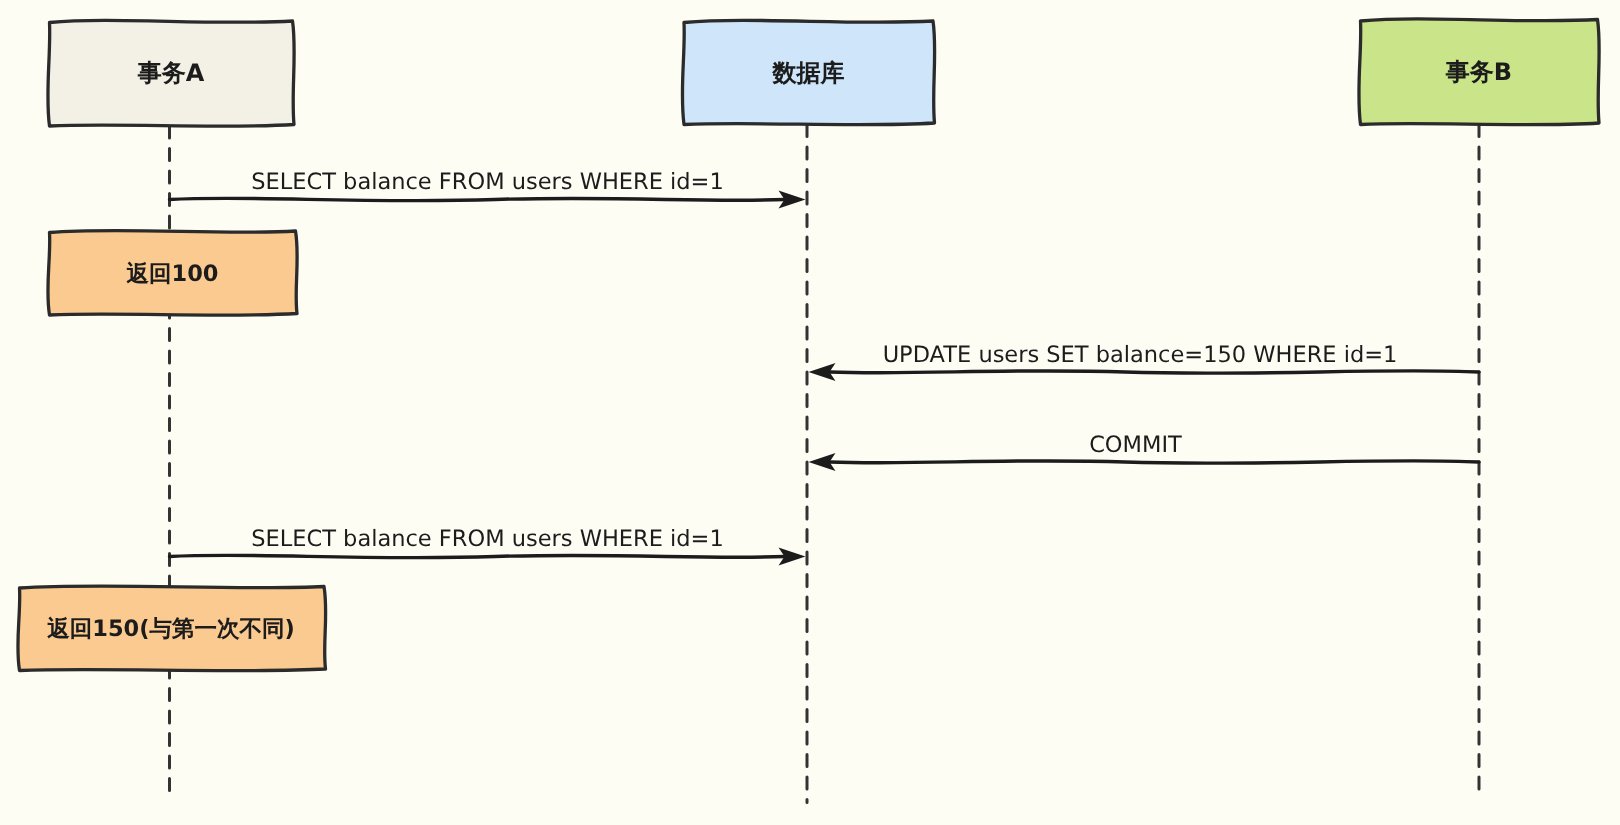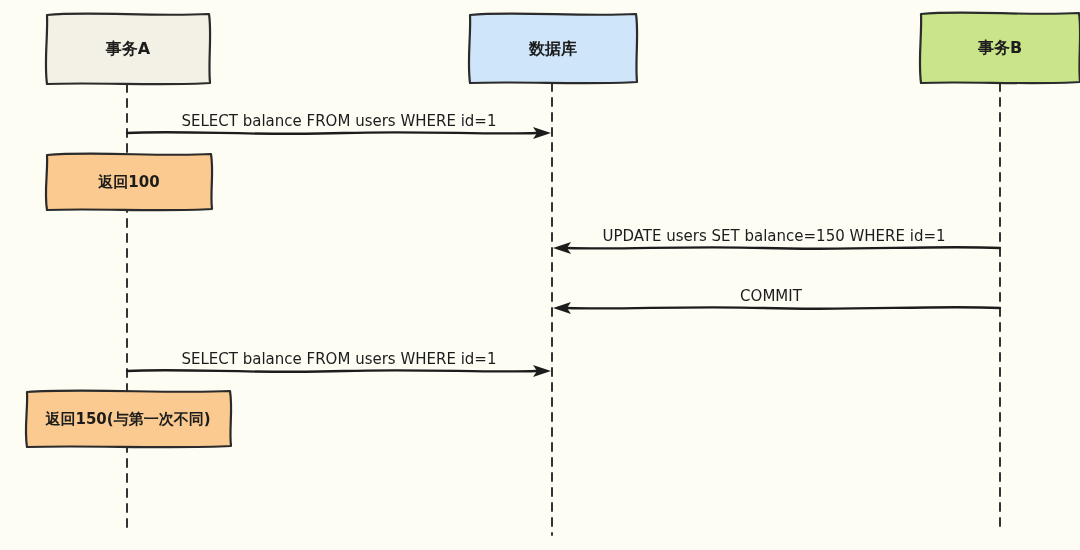--- a/index.html
+++ b/index.html
@@ -7,21 +7,20 @@
     padding: 0;
     width: 1080px;
     height: 550px;
     background: #fdfdf4;
     font-family: "DejaVu Sans", "Liberation Sans", sans-serif;
   }
   #stage {
     width: 1052px;
     height: 550px;
     position: relative;
-    margin-left: 14px;
   }
   svg { display: block; }
   .actor-label {
     font-size: 16px;
     font-weight: 600;
     fill: #1c1c1c;
   }
   .msg-label {
     font-size: 15px;
     font-weight: 500;

